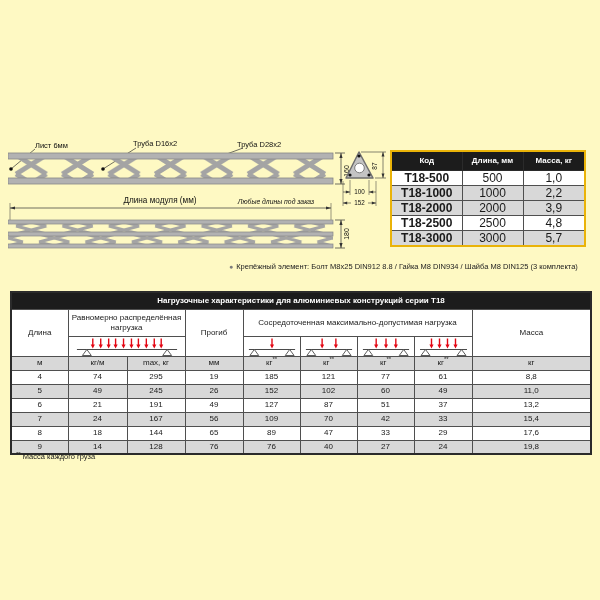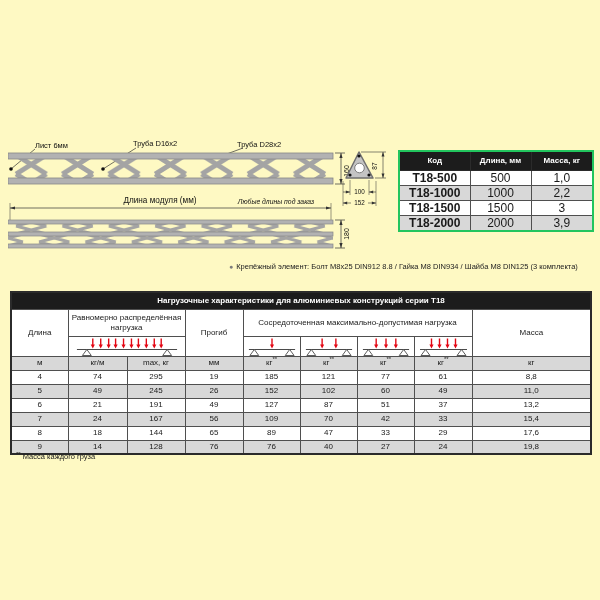--- a/index.html
+++ b/index.html
@@ -8,23 +8,23 @@
     width:600px; height:600px; position:relative;
     font-family:"Liberation Sans", sans-serif; color:#1a1a1a;
   }
   .page { position:absolute; left:0; top:0; width:600px; height:600px; background:#fef9c3; overflow:hidden; }
   .abs { position:absolute; }
   svg { display:block; }
   svg text { font-family:"Liberation Sans", sans-serif; fill:#111; }
 
   
   .product-table {
-    position:absolute; left:398px; top:150px; width:194px;
+    position:absolute; left:390px; top:150px; width:194px;
     border-collapse:collapse; table-layout:fixed;
-    border:2px solid #22c55e;
+    border:2px solid #eab308;
   }
   .product-table th {
     background:#1c1c1c; color:#fff; font-size:8px; font-weight:bold;
     height:19px; border:1px solid #2b2b2b; text-align:center;
   }
   .product-table td {
     font-size:12px; text-align:center; height:14px;
     border:1px solid #4f4f4f; background:#fff;
   }
   .product-table tr.alt td { background:#d8d8d8; }
@@ -150,29 +150,34 @@
     <tr>
       <td class="pt-code">Т18-500</td>
       <td>500</td>
       <td>1,0</td>
     </tr>
     <tr class="alt">
       <td class="pt-code">Т18-1000</td>
       <td>1000</td>
       <td>2,2</td>
     </tr>
-    <tr>
-      <td class="pt-code">Т18-1500</td>
-      <td>1500</td>
-      <td>3</td>
-    </tr>
     <tr class="alt">
       <td class="pt-code">Т18-2000</td>
       <td>2000</td>
       <td>3,9</td>
+    </tr>
+    <tr>
+      <td class="pt-code">Т18-2500</td>
+      <td>2500</td>
+      <td>4,8</td>
+    </tr>
+    <tr class="alt">
+      <td class="pt-code">Т18-3000</td>
+      <td>3000</td>
+      <td>5,7</td>
     </tr>
   </tbody>
     </table>
 
   <div class="fastener">
     <span class="bullet">●</span><span>Крепёжный элемент: Болт M8x25 DIN912 8.8 / Гайка M8 DIN934 / Шайба M8 DIN125 (3 комплекта)</span>
   </div>
 
   <table class="load-table">
     <colgroup>

